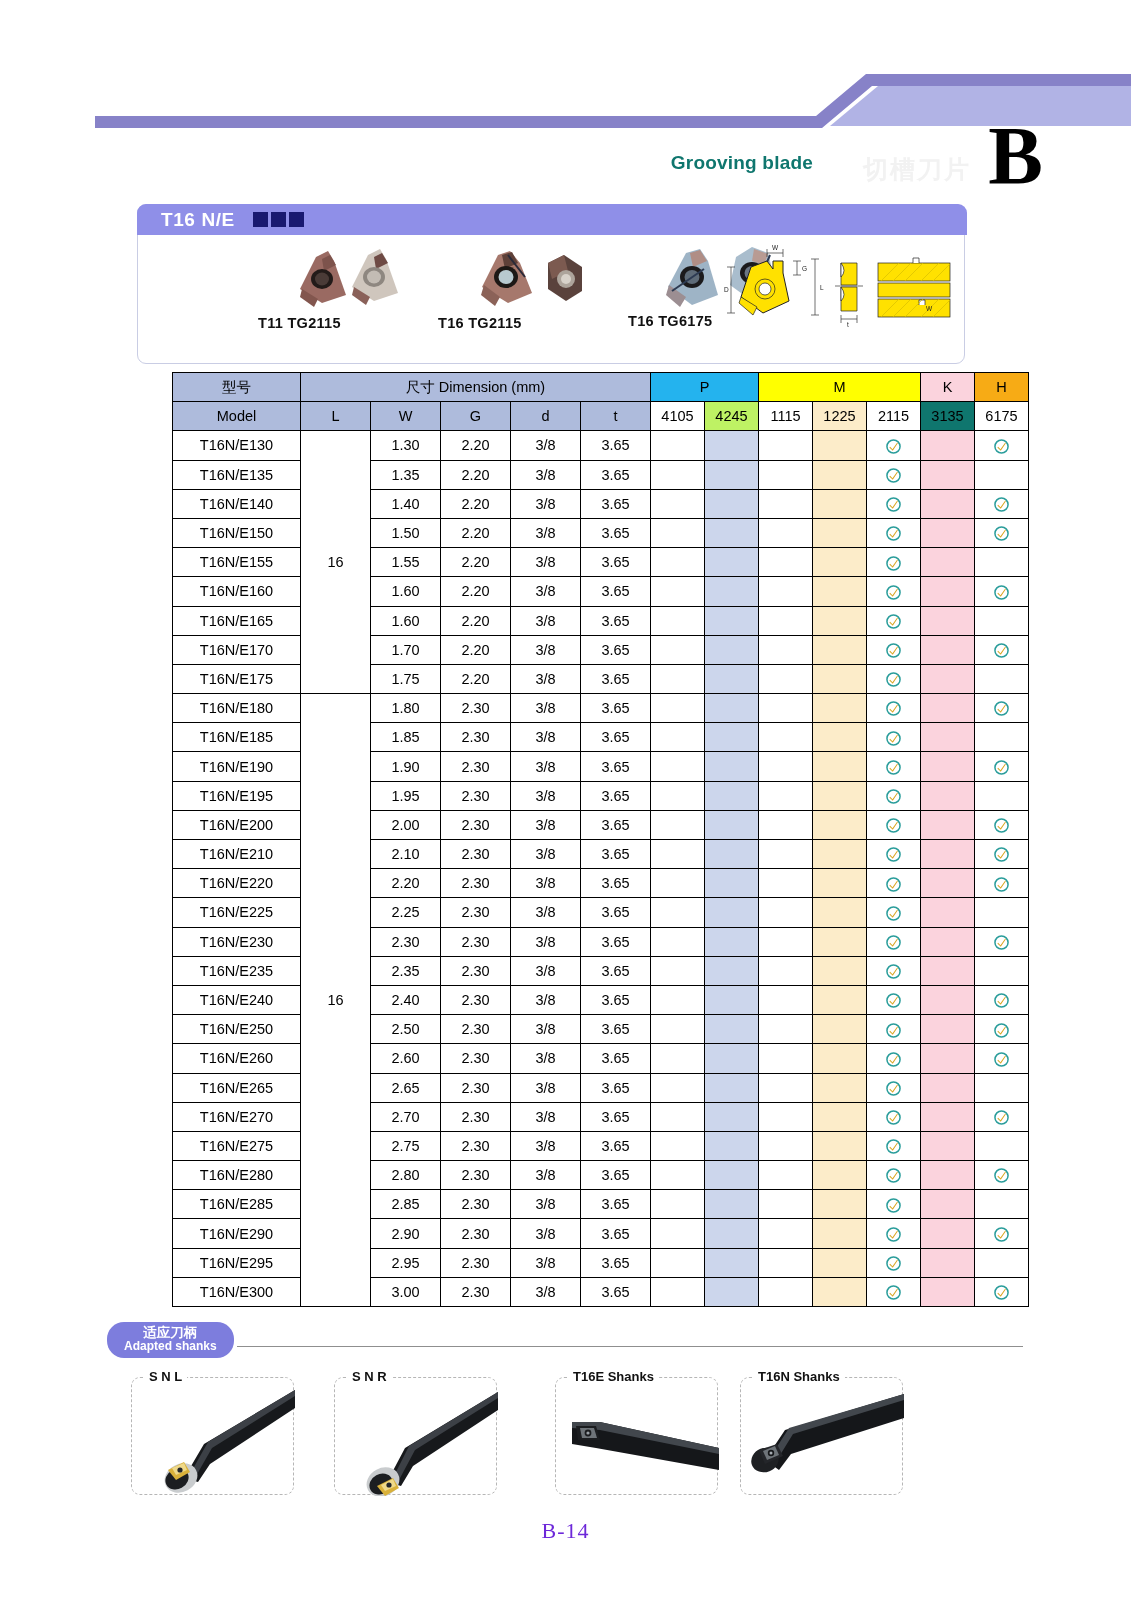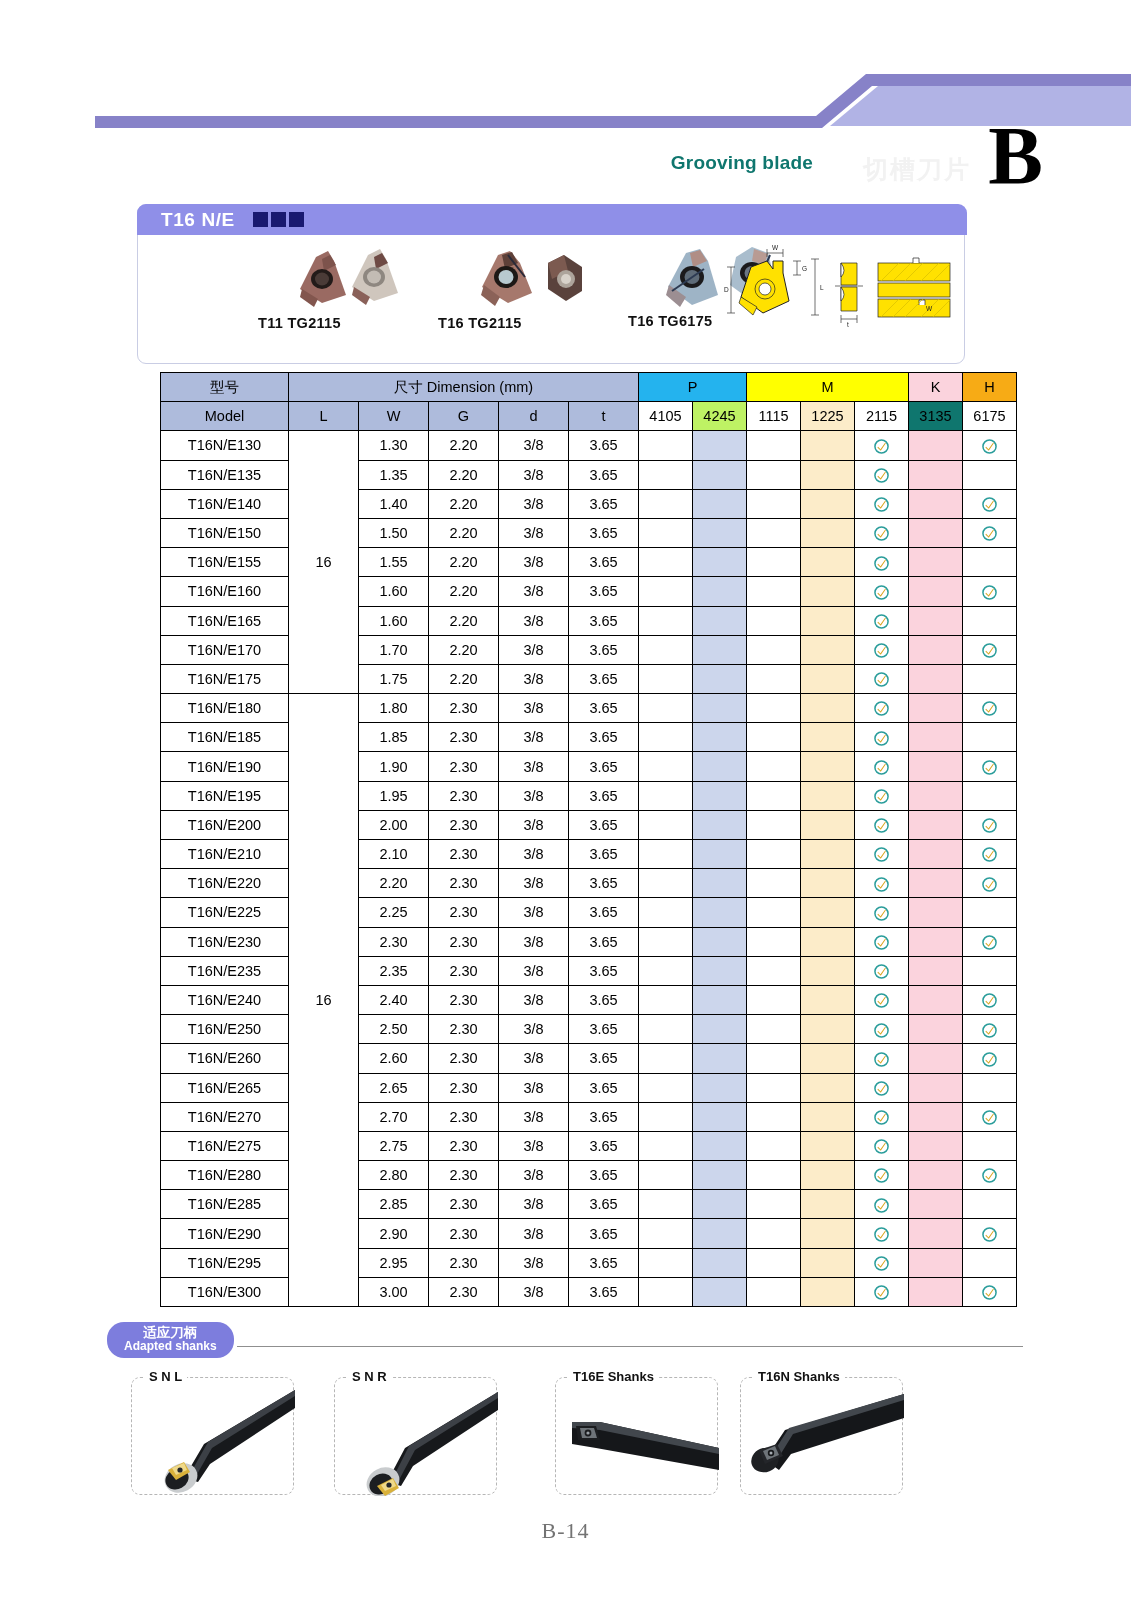--- a/index.html
+++ b/index.html
@@ -59,21 +59,21 @@
   .prod .caption {
     font-size: 14.5px; font-weight: bold; color: #111; margin-top: 4px;
     letter-spacing: .3px; white-space: nowrap;
   }
   .prod-art { height: 66px; position: relative; }
 
   
   .tech-draw { position: absolute; left: 585px; top: 6px; }
 
   
-  .tbl-wrap { position: absolute; left: 125px; top: 372px; padding-left: 35px; }
+  .tbl-wrap { position: absolute; left: 137px; top: 372px; padding-left: 35px; }
   table.spec { border-collapse: collapse; }
   table.spec td, table.spec th {
     border: 1px solid #000;
     font-size: 14.5px;
     text-align: center;
     font-weight: normal;
     padding: 0;
     height: 29.2px;
     color: #000;
   }
@@ -130,21 +130,21 @@
     background: #fff; padding: 0 5px;
     font-size: 13px; font-weight: bold; color: #111; white-space: nowrap;
   }
   .shank-art { position: absolute; inset: 0; }
 
   
   .footer {
     position: absolute; left: 0; top: 1518px; width: 1131px;
     text-align: center;
     font-family: "Liberation Serif", serif;
-    font-size: 22px; color: #737373; letter-spacing: 1px;
+    font-size: 22px; color: #6d28d9; letter-spacing: 1px;
   }
 </style>
 </head>
 <body>
 
 <div class="banner">
   <svg width="1131" height="95" viewBox="0 0 1131 95">
     <path d="M95,56 L816,56 L866,14 L1131,14 L1131,26 L872,26 L822,68 L95,68 Z" fill="#8782c8"></path>
     <path d="M830,66 L878,26 L1131,26 L1131,66 Z" fill="#a3a6e0" opacity="0.85"></path>
   </svg>

